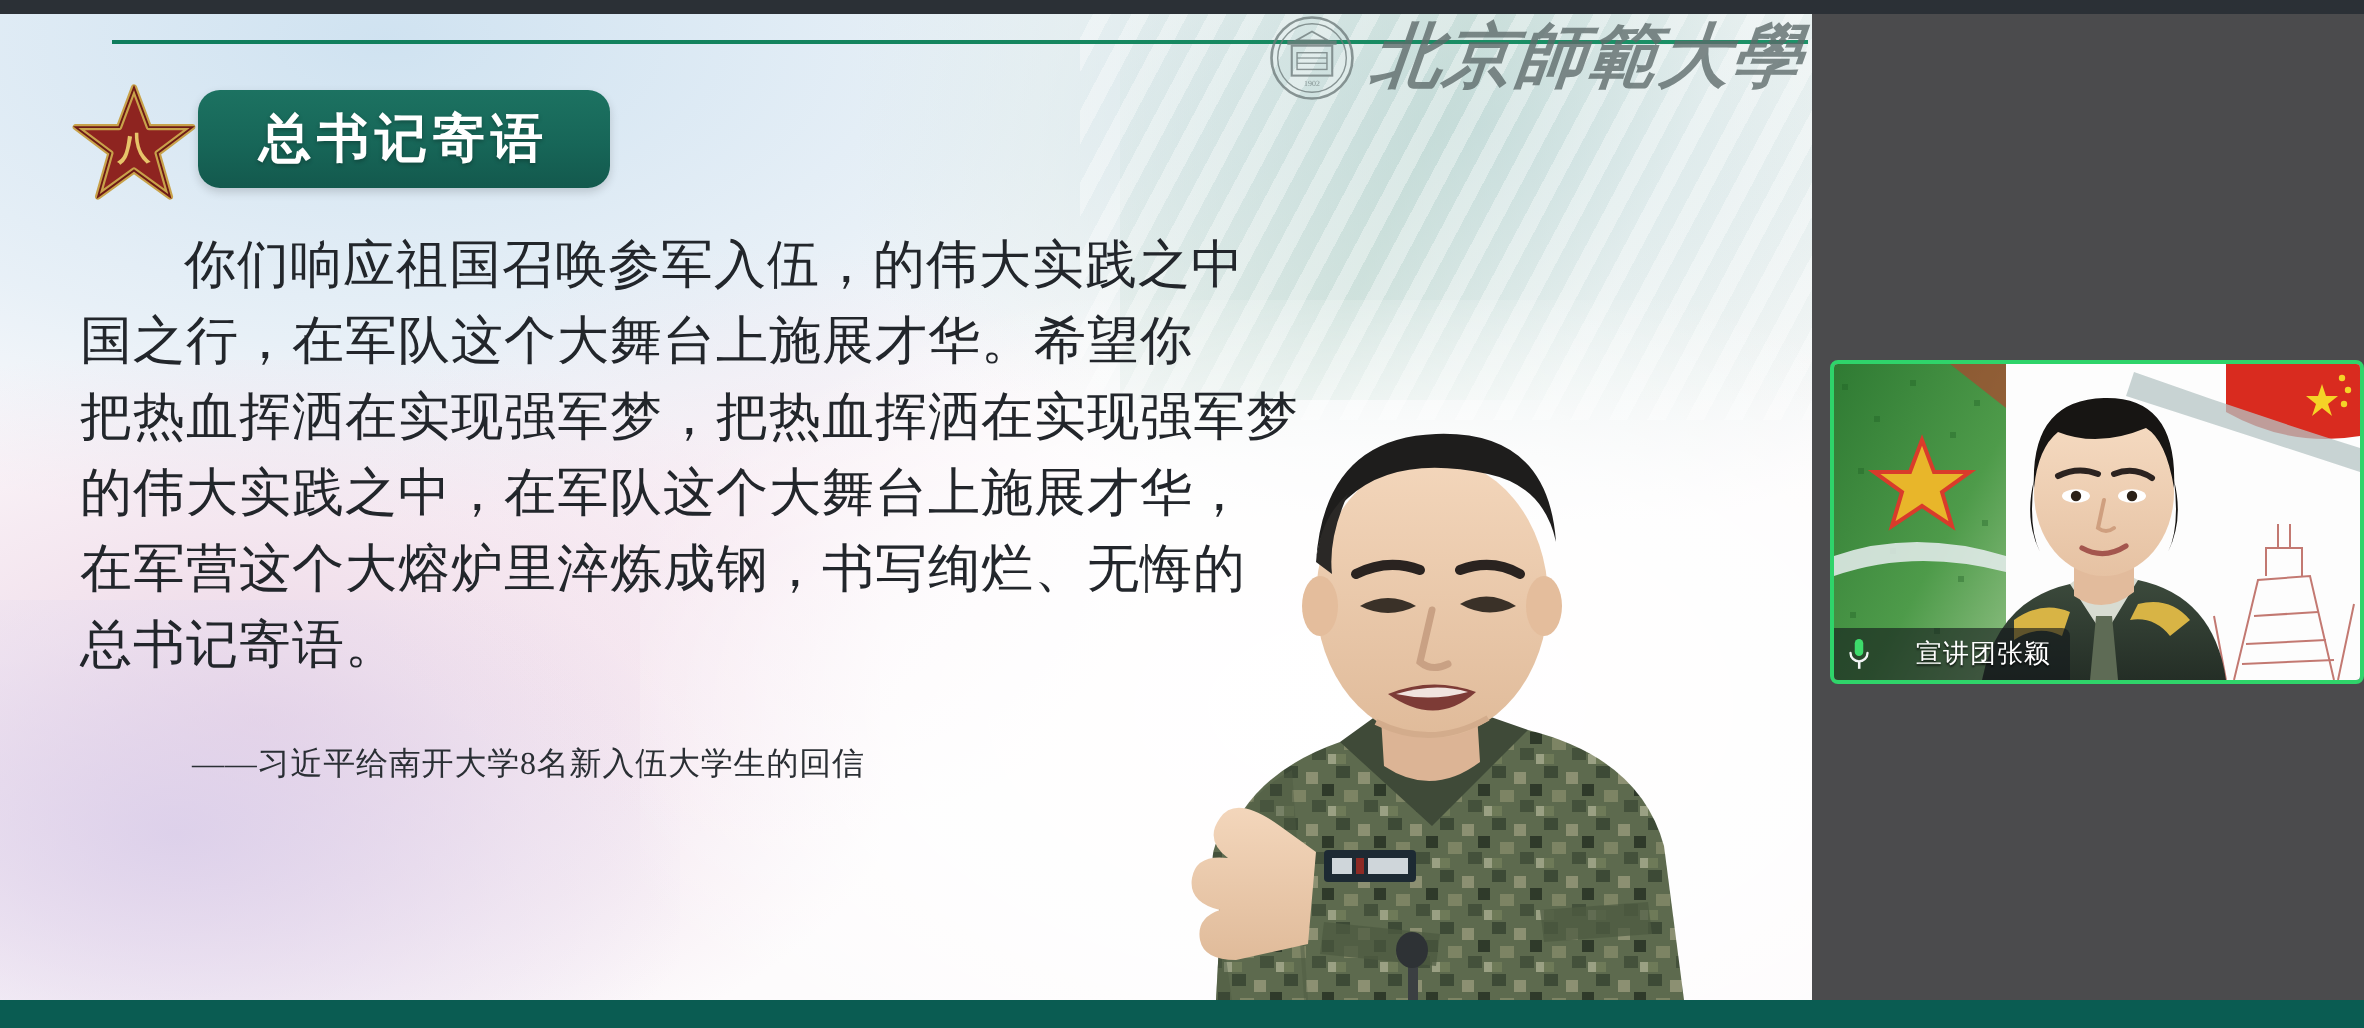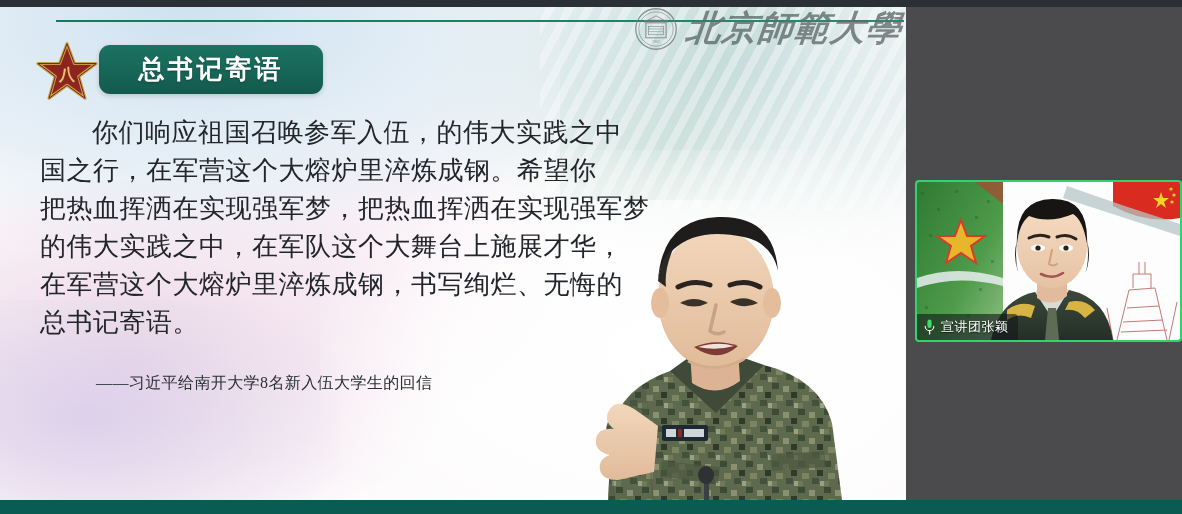--- a/index.html
+++ b/index.html
@@ -133,21 +133,21 @@
     position: absolute;
     left: 36px; top: 41px;
     width: 62px; height: 60px;
     z-index: 8;
   }
 
   
   .title-pill {
     position: absolute;
     left: 99px; top: 45px;
-    width: 224px; height: 49px;
+    width: 206px; height: 49px;
     background: linear-gradient(180deg, #1c7261 0%, #176658 55%, #13594d 100%);
     border-radius: 11px;
     box-shadow: 0 2px 5px rgba(0,0,0,.16);
     display: flex;
     align-items: center;
     justify-content: center;
     z-index: 8;
   }
   .title-pill-text {
     color: #ffffff;
@@ -216,21 +216,21 @@
     z-index: 20;
   }
   .video-canvas { display: block; width: 100%; height: 100%; }
 
   .name-bar {
     position: absolute;
     left: 0; bottom: 0;
     height: 26px;
     display: flex;
     align-items: center;
-    gap: 5px;
+    gap: 22px;
     padding: 0 9px 0 6px;
     background: rgba(20,24,28,.62);
     border-top-right-radius: 4px;
   }
   .mic-icon { width: 13px; height: 17px; display: block; flex: none; }
   .name-text {
     color: #ffffff;
     font-size: 13px;
     letter-spacing: .5px;
     white-space: nowrap;
@@ -277,21 +277,21 @@
       <polygon points="50,4 62,36 97,36 69,57 79,92 50,71 21,92 31,57 3,36 38,36" fill="none" stroke="#6d1a16" stroke-width="1.5"></polygon>
       <text x="50" y="62" font-size="26" fill="#e7c46a" text-anchor="middle" font-family="'Liberation Serif','DejaVu Serif',serif" font-weight="700">八</text>
     </svg>
 
     <div class="title-pill">
       <span class="title-pill-text">总书记寄语</span>
     </div>
 
     <div class="body-copy">
       <div class="body-line indent">你们响应祖国召唤参军入伍，的伟大实践之中</div>
-      <div class="body-line">国之行，在军营这个大熔炉里淬炼成钢。希望你</div>
+      <div class="body-line">国之行，在军队这个大舞台上施展才华。希望你</div>
       <div class="body-line">把热血挥洒在实现强军梦，把热血挥洒在实现强军梦</div>
       <div class="body-line">的伟大实践之中，在军队这个大舞台上施展才华，</div>
       <div class="body-line">在军营这个大熔炉里淬炼成钢，书写绚烂、无悔的</div>
       <div class="body-line">总书记寄语。</div>
     </div>
 
     <div class="attribution">——习近平给南开大学8名新入伍大学生的回信</div>
 
     <svg class="slide-photo" viewBox="0 0 404 325">
       <defs>

